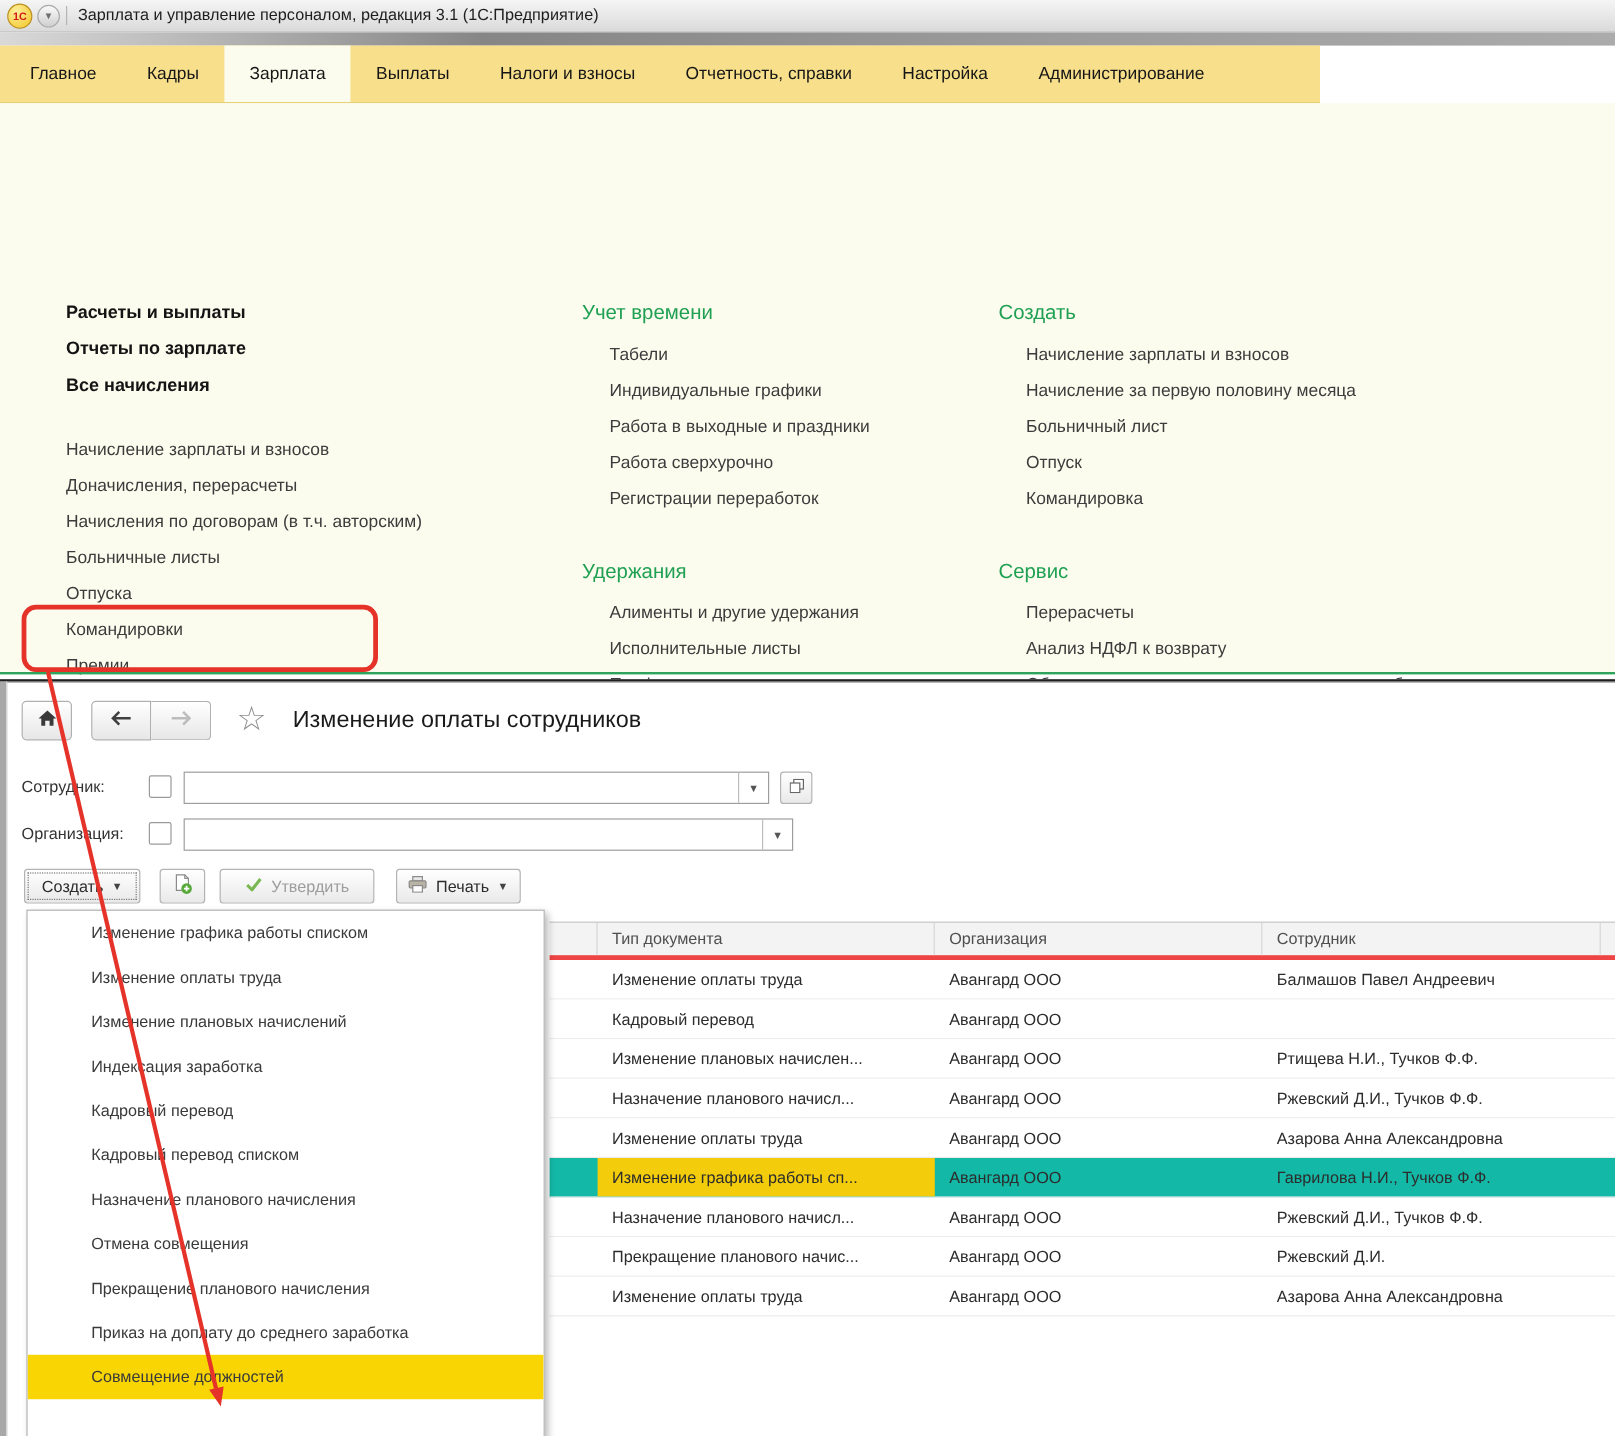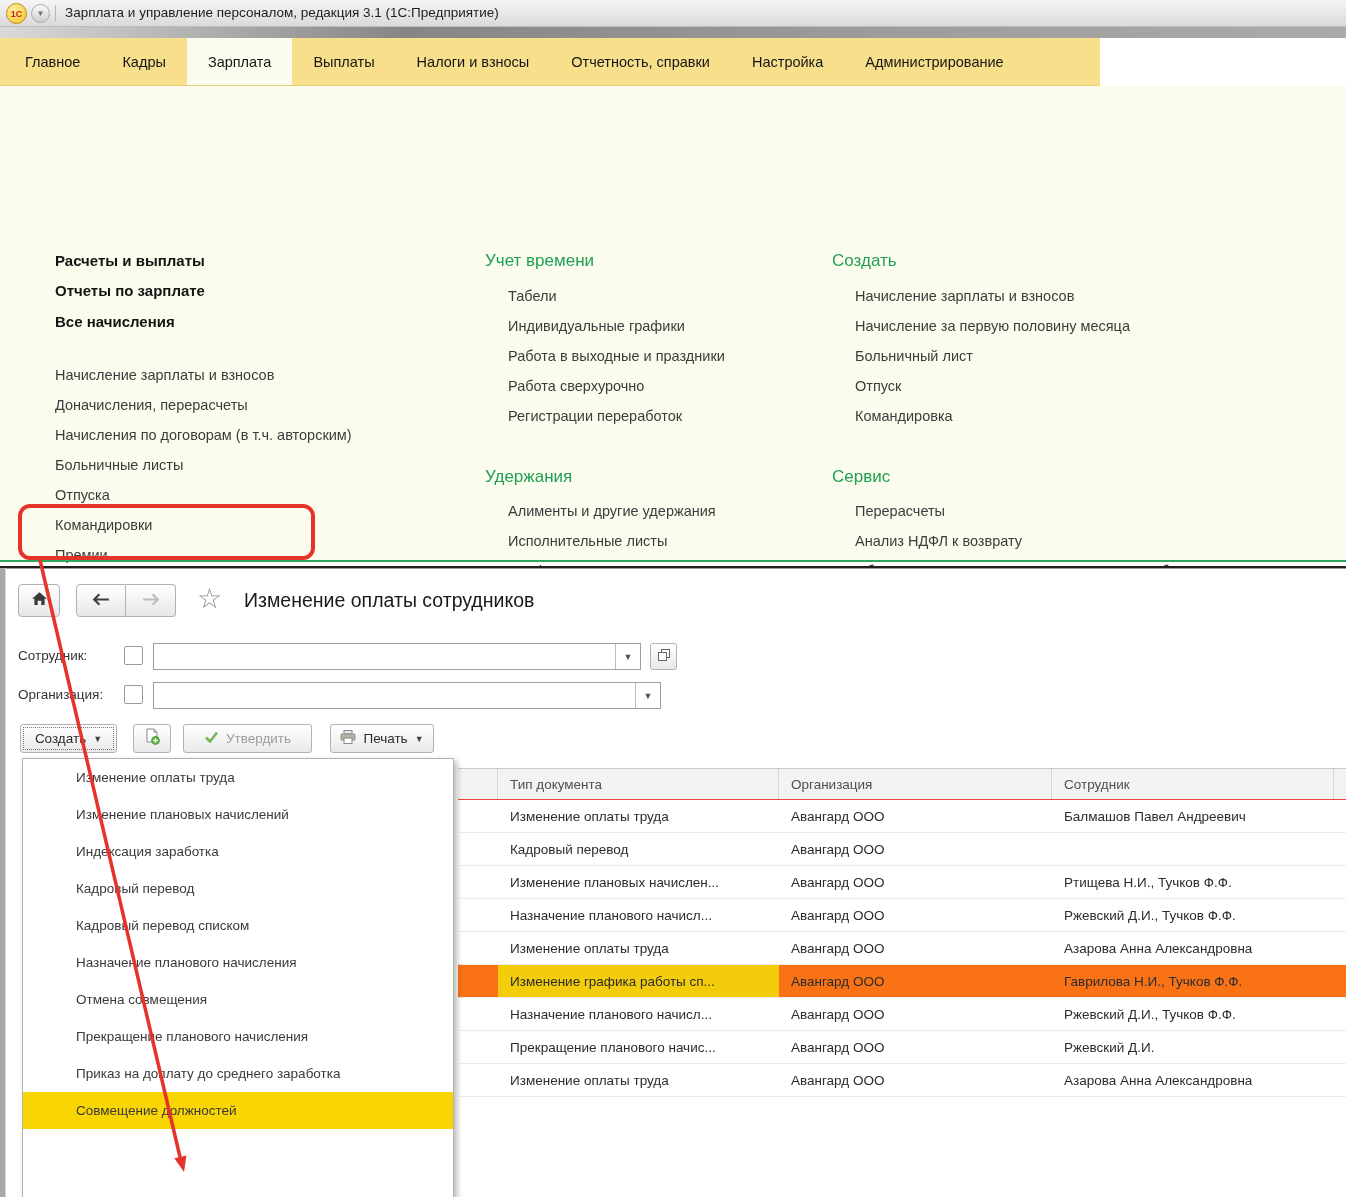--- a/index.html
+++ b/index.html
@@ -50,30 +50,30 @@
   .wtitle{font-size:19.5px;color:#1a1a1a;white-space:nowrap;}
   .flabel{font-size:13.5px;color:#333;white-space:nowrap;}
   .cbox{width:19px;height:19px;background:#fff;border:1px solid #9a9a9a;border-radius:2px;box-sizing:border-box;}
   .field{background:#fff;border:1px solid #9e9e9e;box-sizing:border-box;}
   .field .dd{position:absolute;right:0;top:0;bottom:0;width:24px;border-left:1px solid #bdbdbd;
              display:flex;align-items:center;justify-content:center;color:#555;font-size:9px;}
 
   
   .tbl{left:458px;top:200px;width:888px;}
   .thead{display:flex;height:32px;background:#F3F3F3;border-top:1px solid #C9C9C9;
-         border-bottom:1px solid #ef4444;box-sizing:border-box;}
+         border-bottom:4px solid #ef4444;box-sizing:border-box;}
   .th{display:flex;align-items:center;padding-left:12px;font-size:13.5px;color:#4f4f4f;
       border-right:1px solid #D6D6D6;box-sizing:border-box;}
   .trow{display:flex;height:33px;border-bottom:1px solid #ECECEC;box-sizing:border-box;background:#fff;}
   .td{display:flex;align-items:center;padding-left:12px;font-size:13.5px;color:#2c2c2c;
       box-sizing:border-box;white-space:nowrap;overflow:hidden;}
   .c0{width:40px;padding-left:0;}
   .c1{width:281px;}.c2{width:273px;}.c3{width:282px;}
   .c4{flex:1;border-right:none;padding-left:0;}
-  .trow.sel{background:#f97316;}
+  .trow.sel{background:#14b8a6;}
   .trow.sel .c1{background:#F3CC0B;}
 
   
   .cmenu{left:22px;top:190px;width:432px;height:441px;background:#fff;border:1px solid #b2b2b2;
          box-shadow:3px 3px 6px rgba(0,0,0,.28);box-sizing:border-box;z-index:20;overflow:hidden;}
   .citem{height:37px;line-height:37px;padding-left:53px;font-size:13.5px;color:#3a3a3a;white-space:nowrap;}
   .citem.hl{background:#F8D503;}
 
   .overlay{left:0;top:0;width:1346px;height:1197px;z-index:40;pointer-events:none;}
 </style>
@@ -293,20 +293,21 @@
       <div class="trow">
         <div class="td c0"></div>
         <div class="td c1">Изменение оплаты труда</div>
         <div class="td c2">Авангард ООО</div>
         <div class="td c3">Азарова Анна Александровна</div>
         <div class="td c4"></div>
       </div>
     </div>
 
     <div class="abs cmenu">
+      <div class="citem">Изменение графика работы списком</div>
       <div class="citem">Изменение оплаты труда</div>
       <div class="citem">Изменение плановых начислений</div>
       <div class="citem">Индексация заработка</div>
       <div class="citem">Кадровый перевод</div>
       <div class="citem">Кадровый перевод списком</div>
       <div class="citem">Назначение планового начисления</div>
       <div class="citem">Отмена совмещения</div>
       <div class="citem">Прекращение планового начисления</div>
       <div class="citem">Приказ на доплату до среднего заработка</div>
       <div class="citem hl">Совмещение должностей</div>

